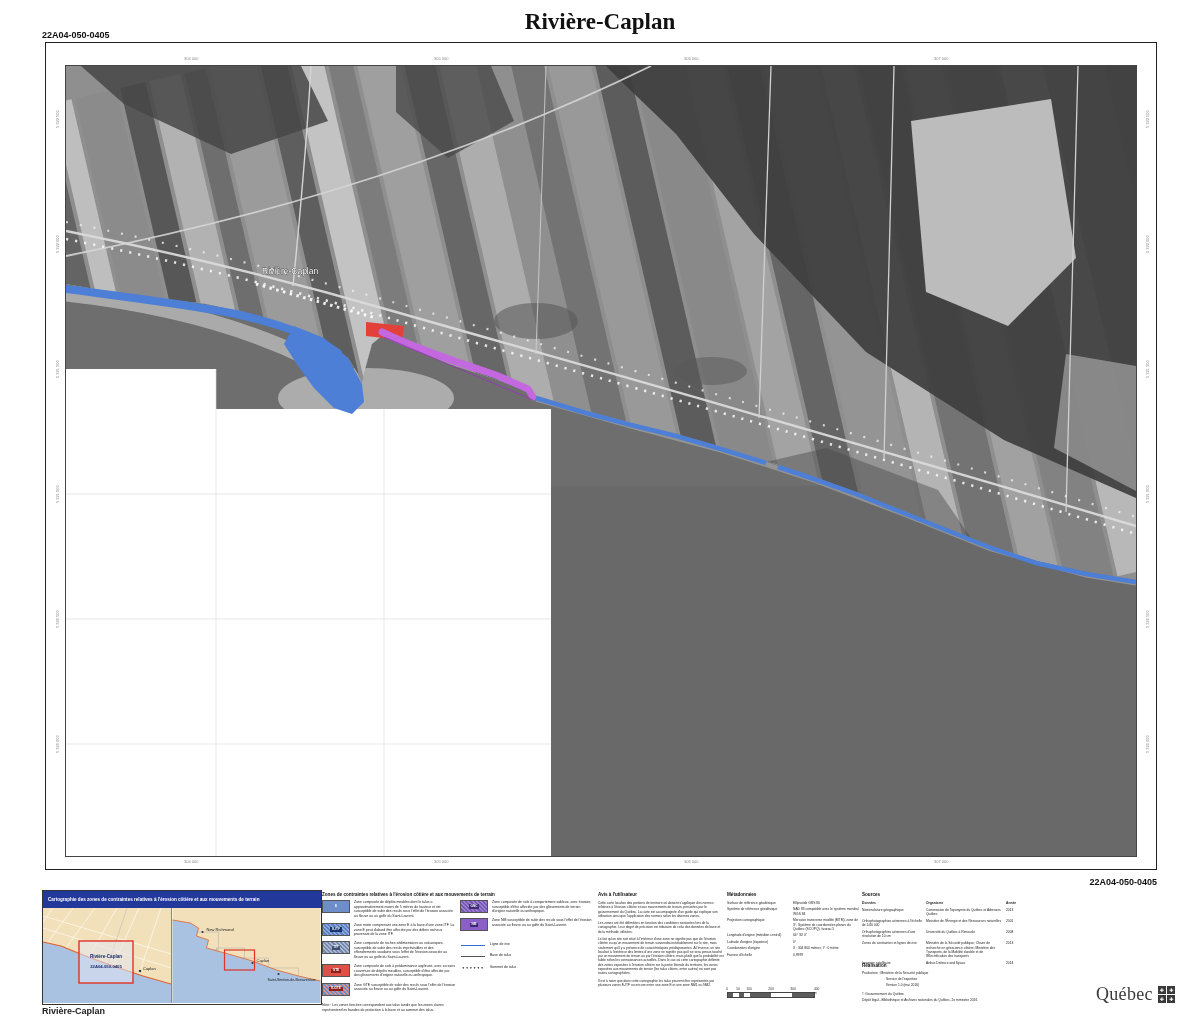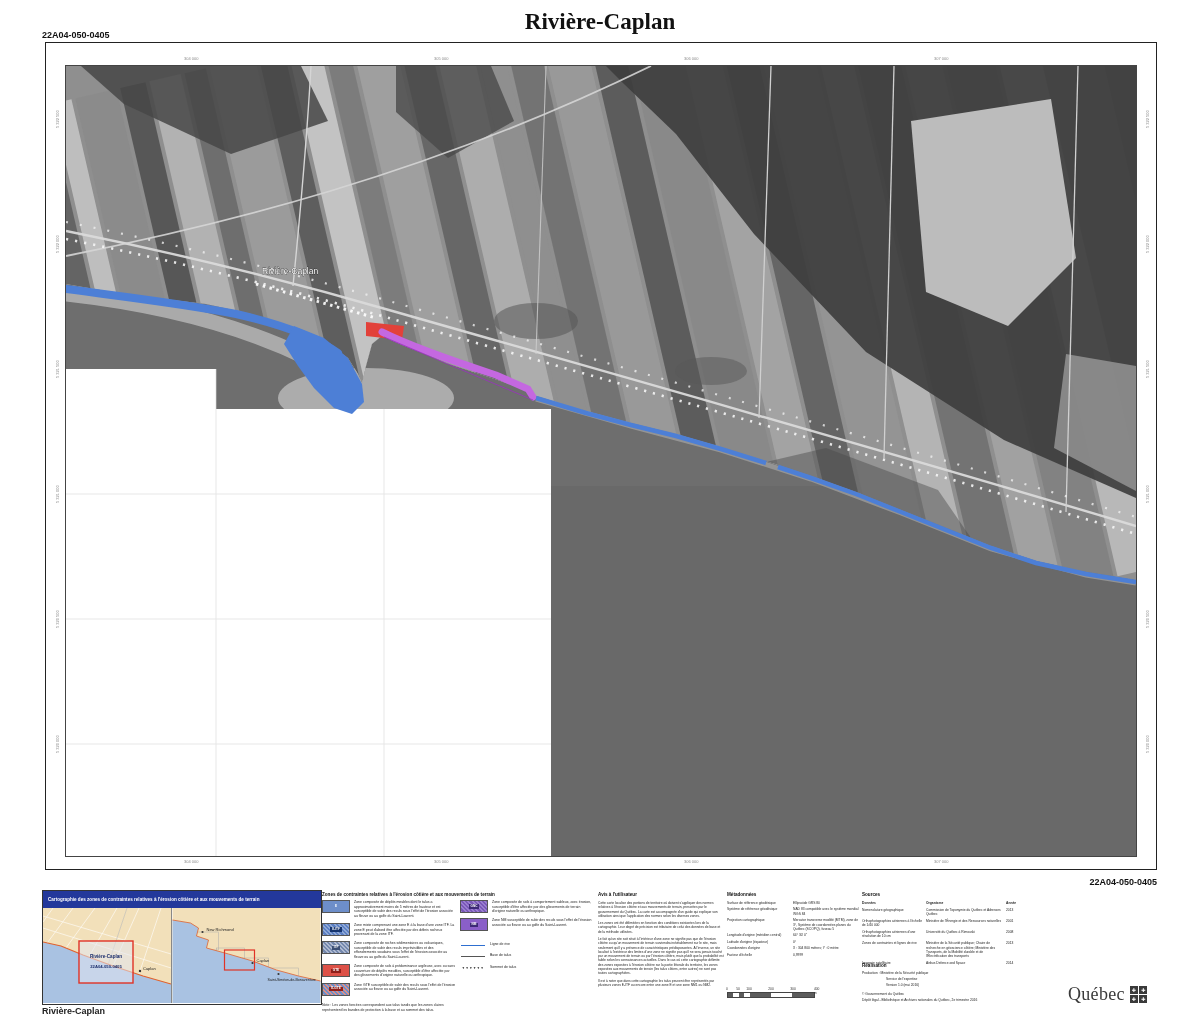--- a/index.html
+++ b/index.html
@@ -42,21 +42,21 @@
   .real-line.ind{margin-left:24px;}
   .scalebar-wrap{left:727px;top:987px;width:88px;height:12px;}
   .scale-labels{position:relative;height:5px;font-size:3.3px;color:#333;}
   .scale-labels span{position:absolute;transform:translateX(-50%);}
   .scale-labels span:last-child{transform:translateX(-20%);}
   .bar{height:3.6px;border:0.6px solid #444;
        background:linear-gradient(to right,#5c5c5c 0 6.25%,#fff 6.25% 12.5%,#5c5c5c 12.5% 18.75%,
                   #fff 18.75% 25%,#5c5c5c 25% 50%,#fff 50% 75%,#5c5c5c 75% 100%);}
   
   .qc-logo{left:1068px;top:984px;display:flex;align-items:center;gap:5px;}
-  .qc-word{font-family:"Liberation Serif",serif;font-size:18px;color:#3a3a3a;letter-spacing:0.3px;}
+  .qc-word{font-family:"Liberation Serif",serif;font-size:18px;color:#3a3a3a;letter-spacing:0.3px;margin-left:28px;}
   .qc-flag{display:grid;grid-template-columns:8px 8px;grid-template-rows:8px 8px;gap:1.6px;}
   .qc-flag div{background:#3a3a3a;position:relative;}
   .qc-flag div::after{content:"✚";position:absolute;inset:0;color:#fff;font-size:5px;line-height:8px;text-align:center;}
   .hatch-blue{background:repeating-linear-gradient(45deg,#8fa9d6 0 1.4px,#5b7fc4 1.4px 3px);}
   .hatch-gray{background:repeating-linear-gradient(45deg,#aeb9d0 0 1.4px,#7488ad 1.4px 3px);}
   .hatch-red{background:repeating-linear-gradient(45deg,#d9918b 0 1.4px,#6d8ec9 1.4px 3px);}
   .hatch-purple{background:repeating-linear-gradient(45deg,#9a7fd0 0 1.4px,#7a58b8 1.4px 3px);}
 </style>
 </head>
 <body>

